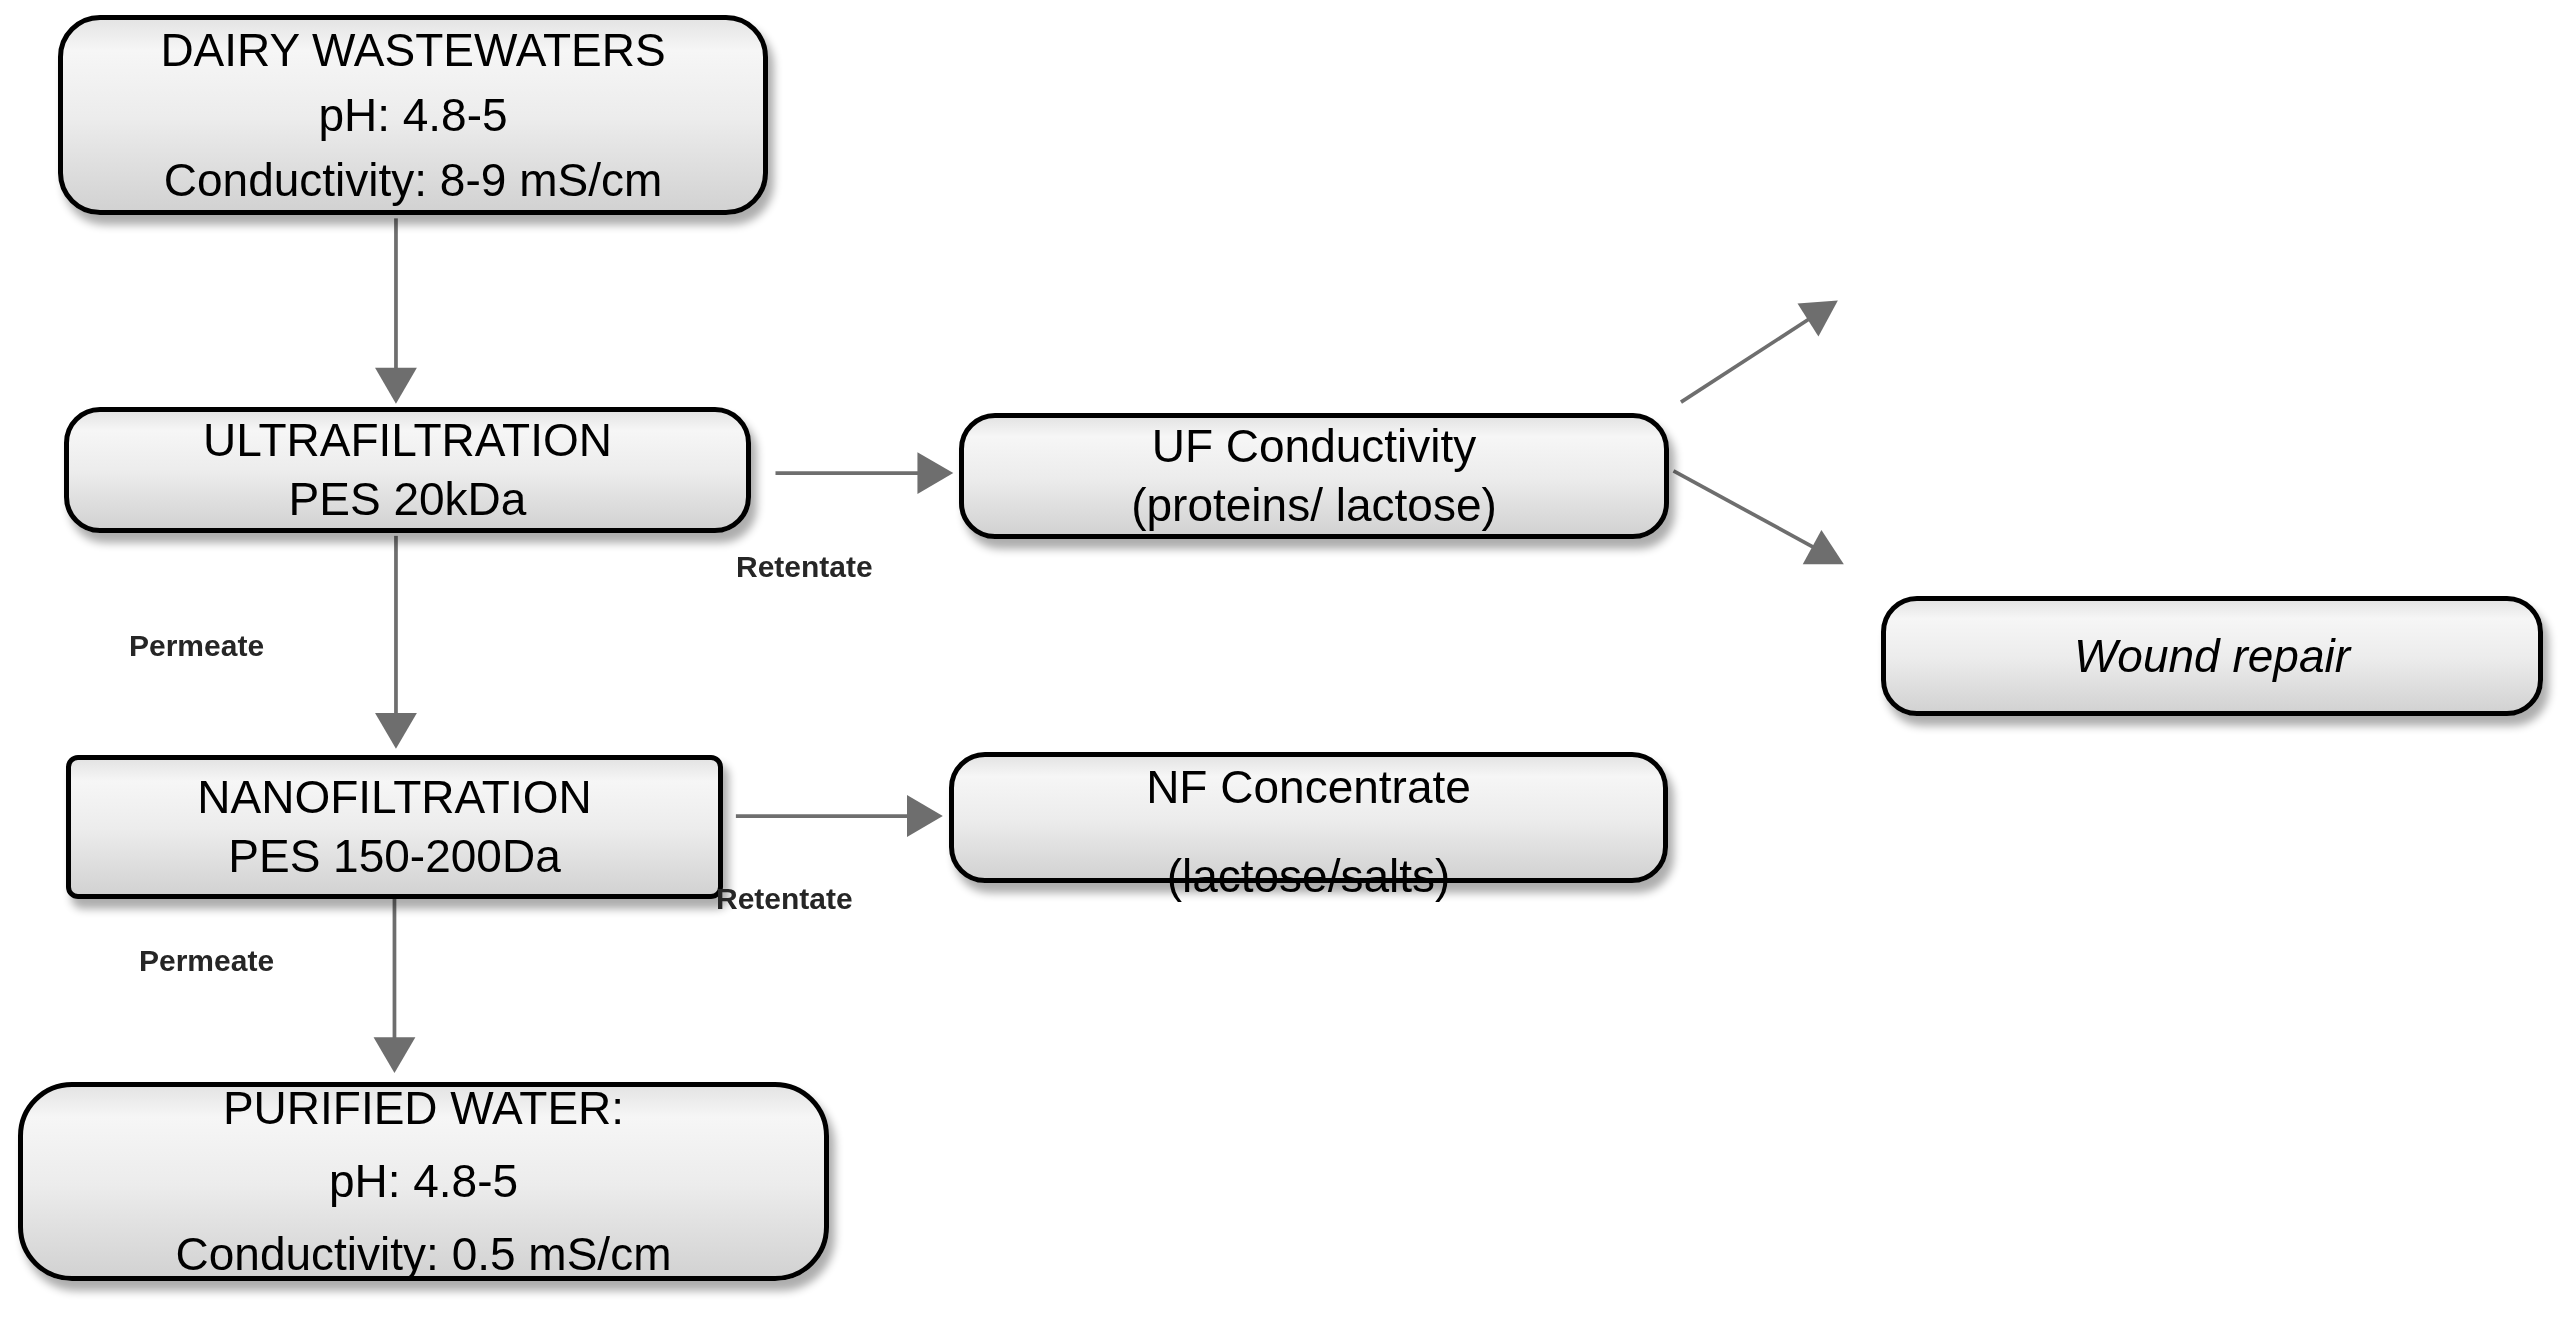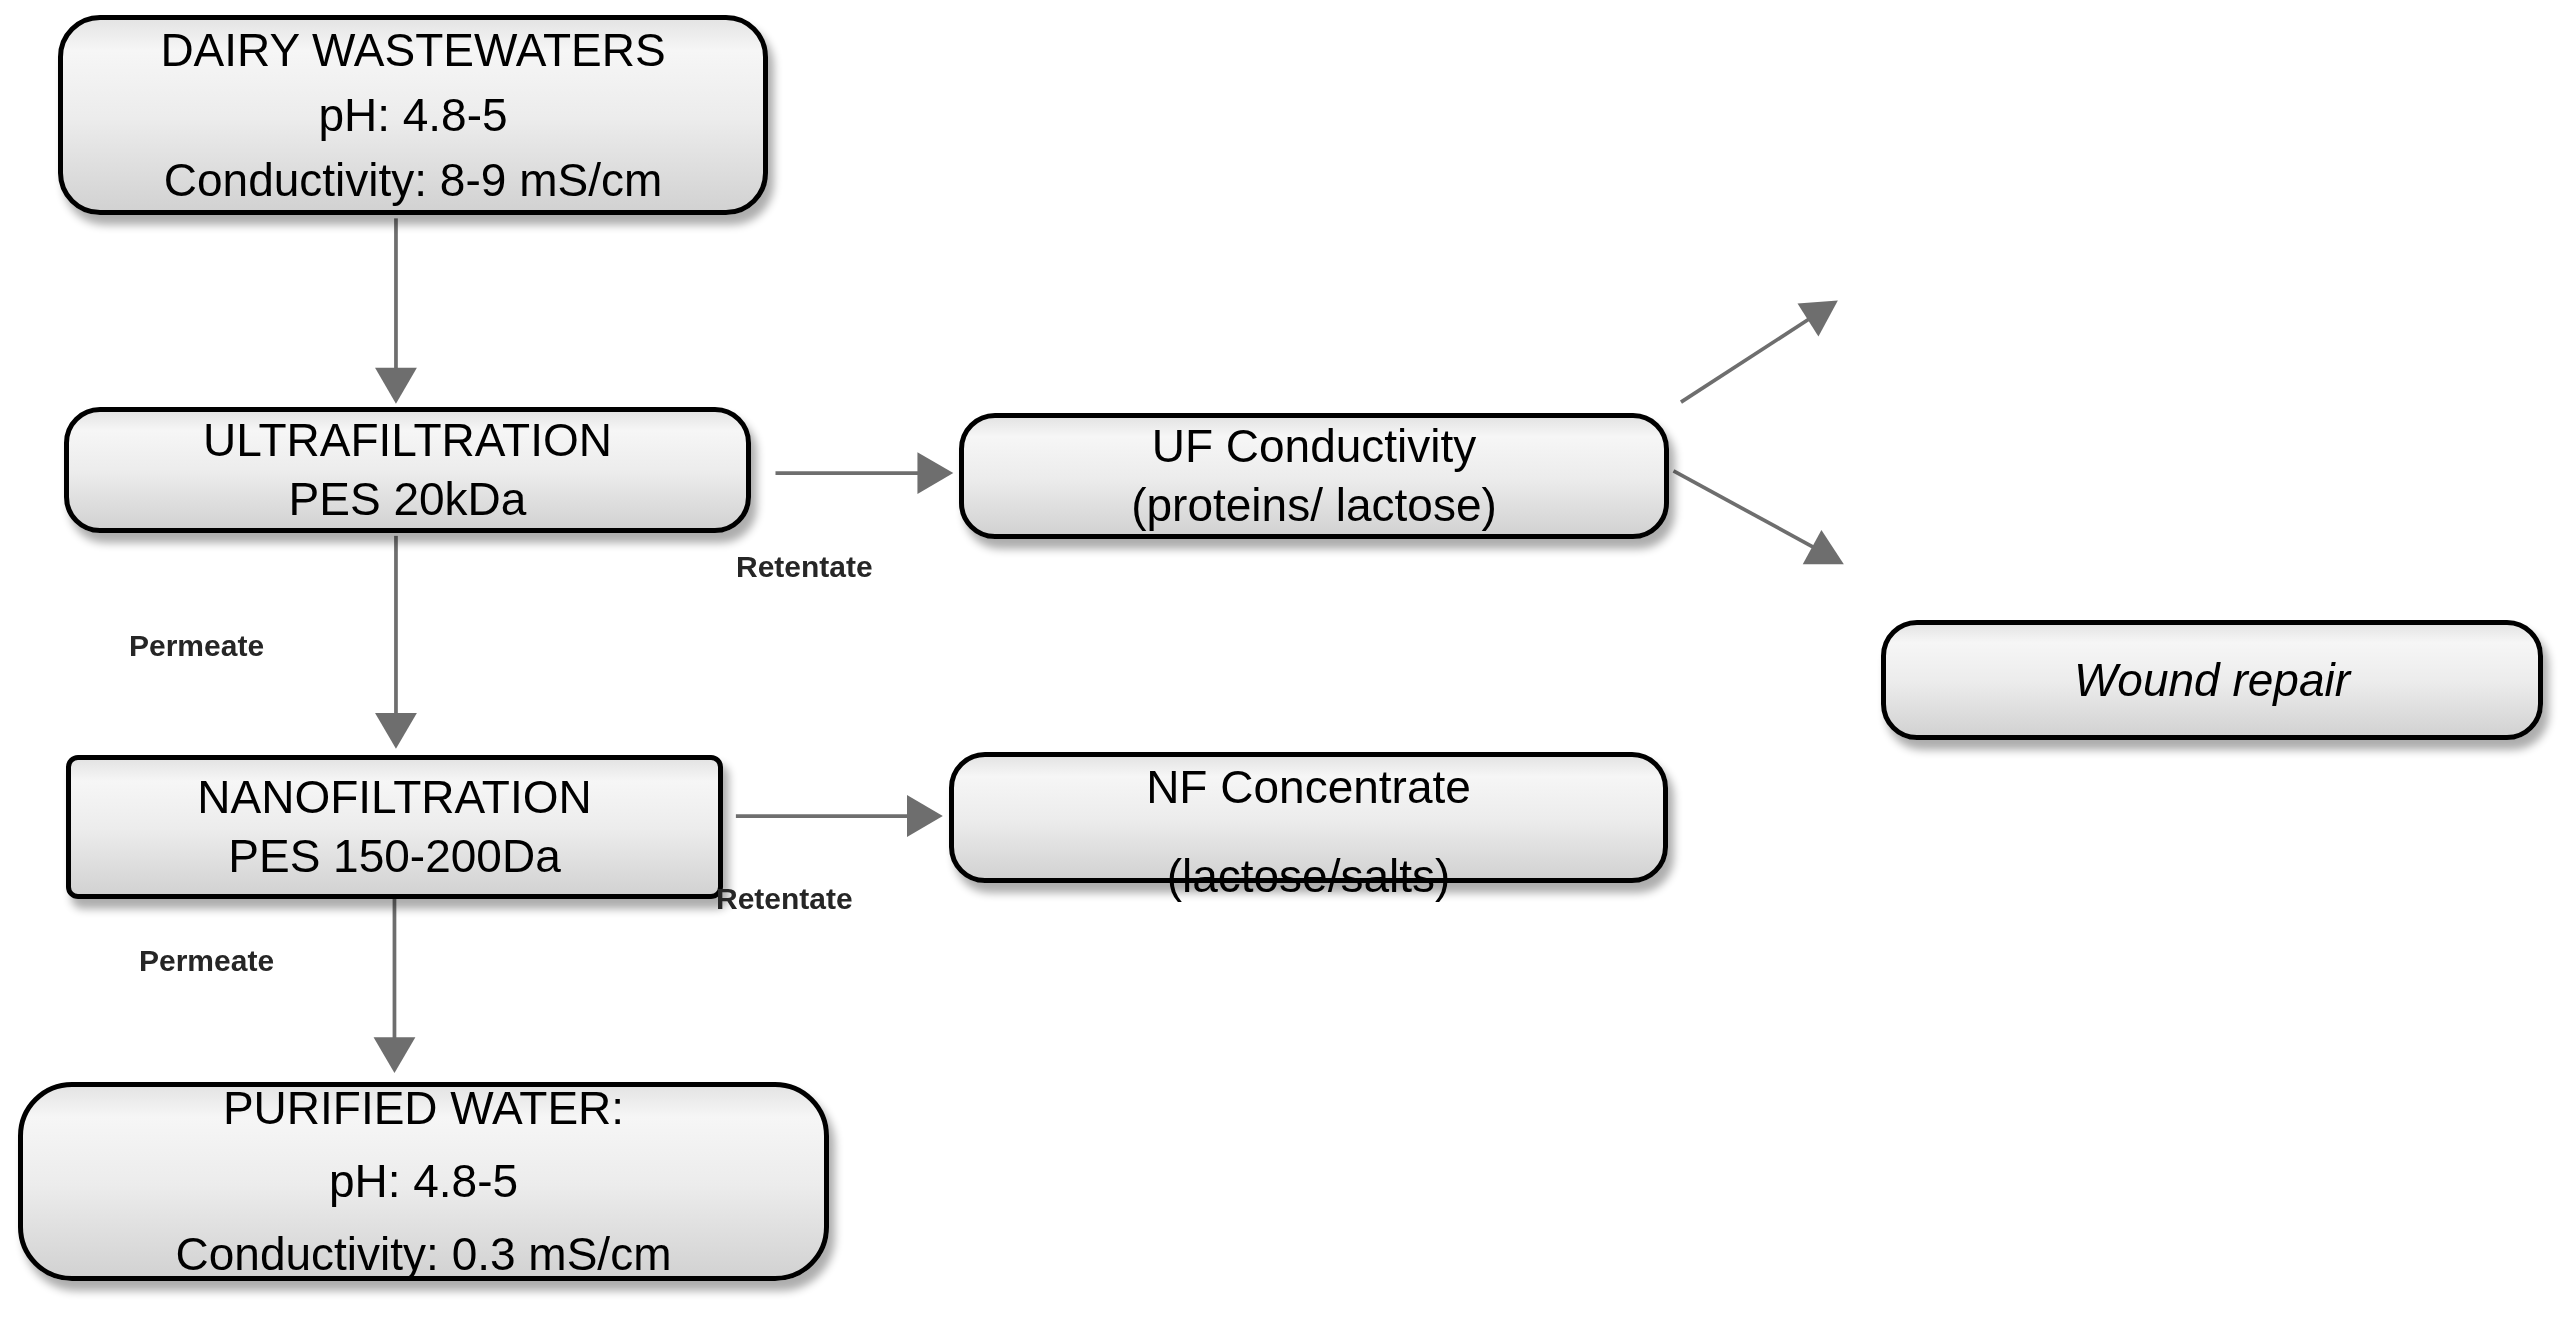--- a/index.html
+++ b/index.html
@@ -39,21 +39,21 @@
   .bl{line-height:63px;}
   .box.italic .bl{font-style:italic;}
 
   .box.dairy      {left:58px;  top:15px;   width:710px; height:200px; border-radius:42px;}
   .box.dairy .bl  {line-height:65px;}
   .box.uf         {left:64px;  top:407px;  width:687px; height:126px; border-radius:36px;}
   .box.uf .bl     {line-height:59px;}
   .box.ufconc     {left:959px;top:413px;  width:710px; height:126px; border-radius:36px;}
   .box.ufconc .bl {line-height:59px;}
   .box.lferm      {left:1862px;top:229px;  width:680px; height:121px; border-radius:36px;}
-  .box.wound      {left:1881px;top:596px;  width:662px; height:120px; border-radius:36px;margin-top:24px;}
+  .box.wound      {left:1881px;top:596px;  width:662px; height:120px; border-radius:36px;}
   .box.nf         {left:66px;  top:755px; width:657px; height:144px; border-radius:12px;}
   .box.nf .bl     {line-height:59px;}
   .box.nfconc     {left:949px;top:752px; width:719px; height:131px; border-radius:36px;}
   .box.nfconc .bl {line-height:61px;margin-top:28px;}
   .box.purified   {left:18px;  top:1082px; width:811px;height:199px; border-radius:54px;}
   .box.purified .bl{line-height:73px;}
 
   .edge-label{
     position:absolute;
     font-size:30px;
@@ -129,21 +129,21 @@
   </div>
 
   <div class="box nfconc">
     <div class="bl">NF Concentrate</div>
     <div class="bl">(lactose/salts)</div>
   </div>
 
   <div class="box purified">
     <div class="bl">PURIFIED WATER:</div>
     <div class="bl">pH: 4.8-5</div>
-    <div class="bl">Conductivity: 0.3 mS/cm</div>
+    <div class="bl">Conductivity: 0.5 mS/cm</div>
   </div>
 
   <div class="edge-label lbl-uf-retentate">Retentate</div>
   <div class="edge-label lbl-uf-permeate">Permeate</div>
   <div class="edge-label lbl-nf-retentate">Retentate</div>
   <div class="edge-label lbl-nf-permeate">Permeate</div>
 
 </div>
 
 

